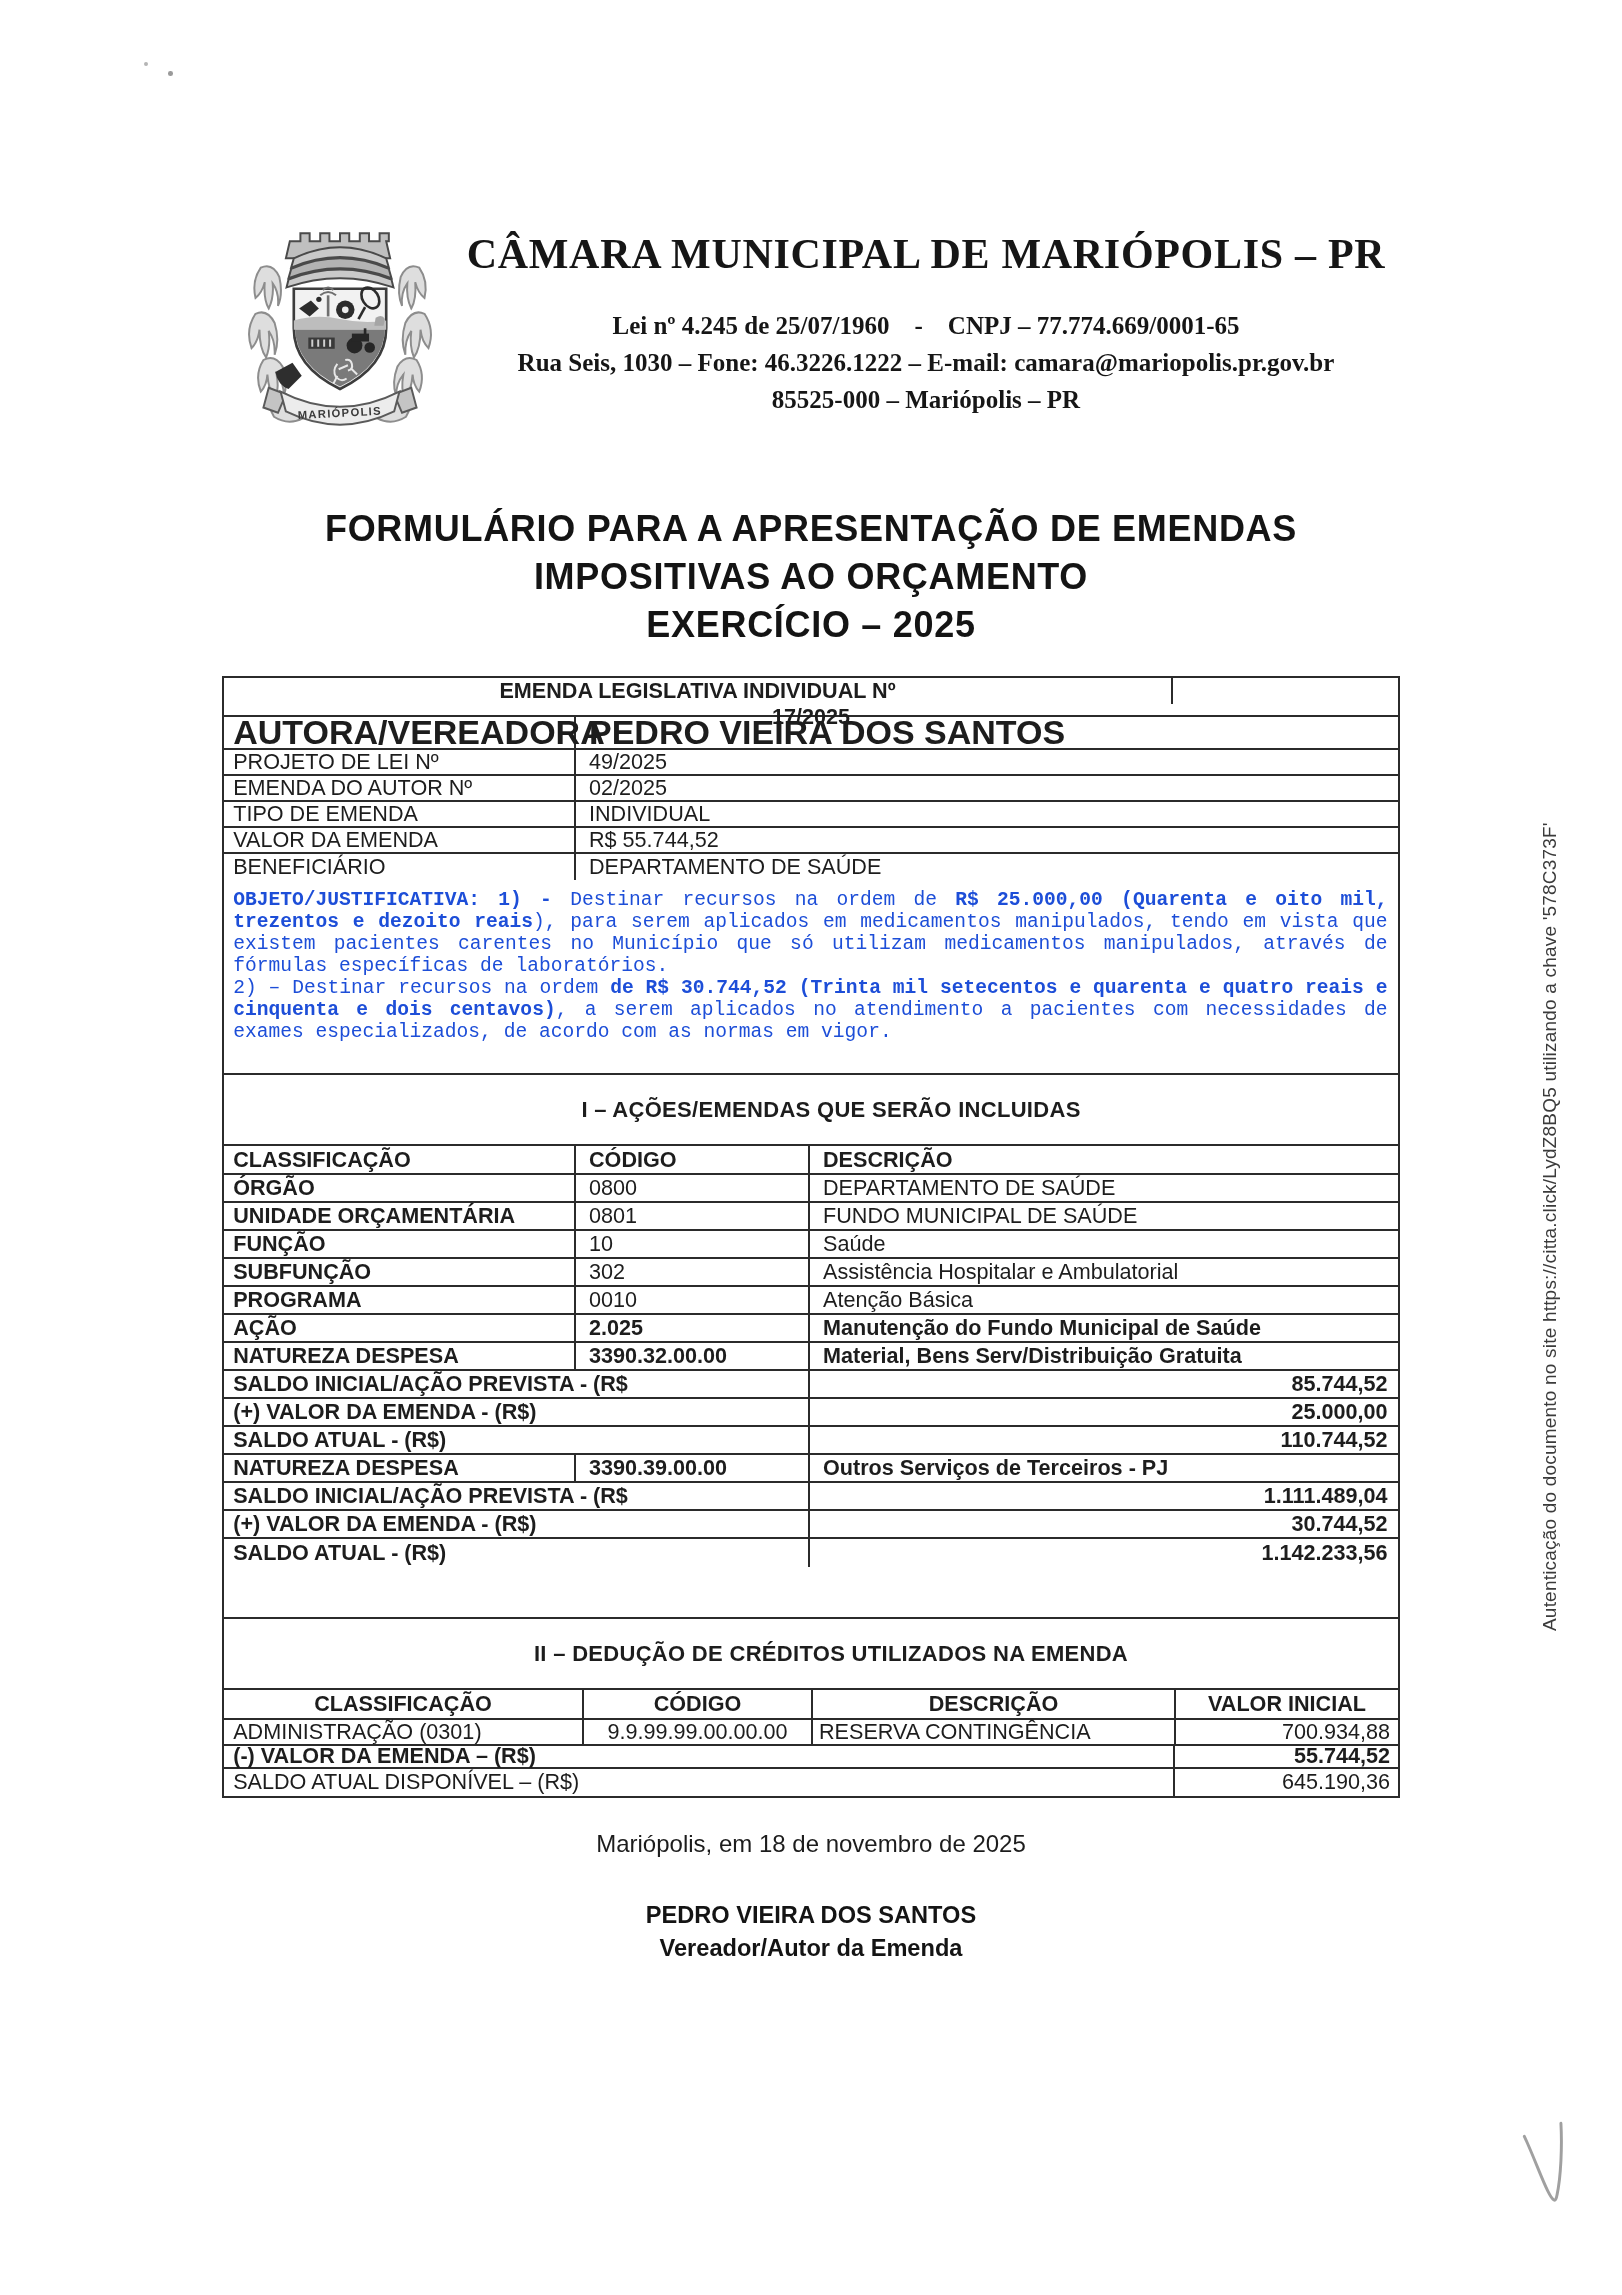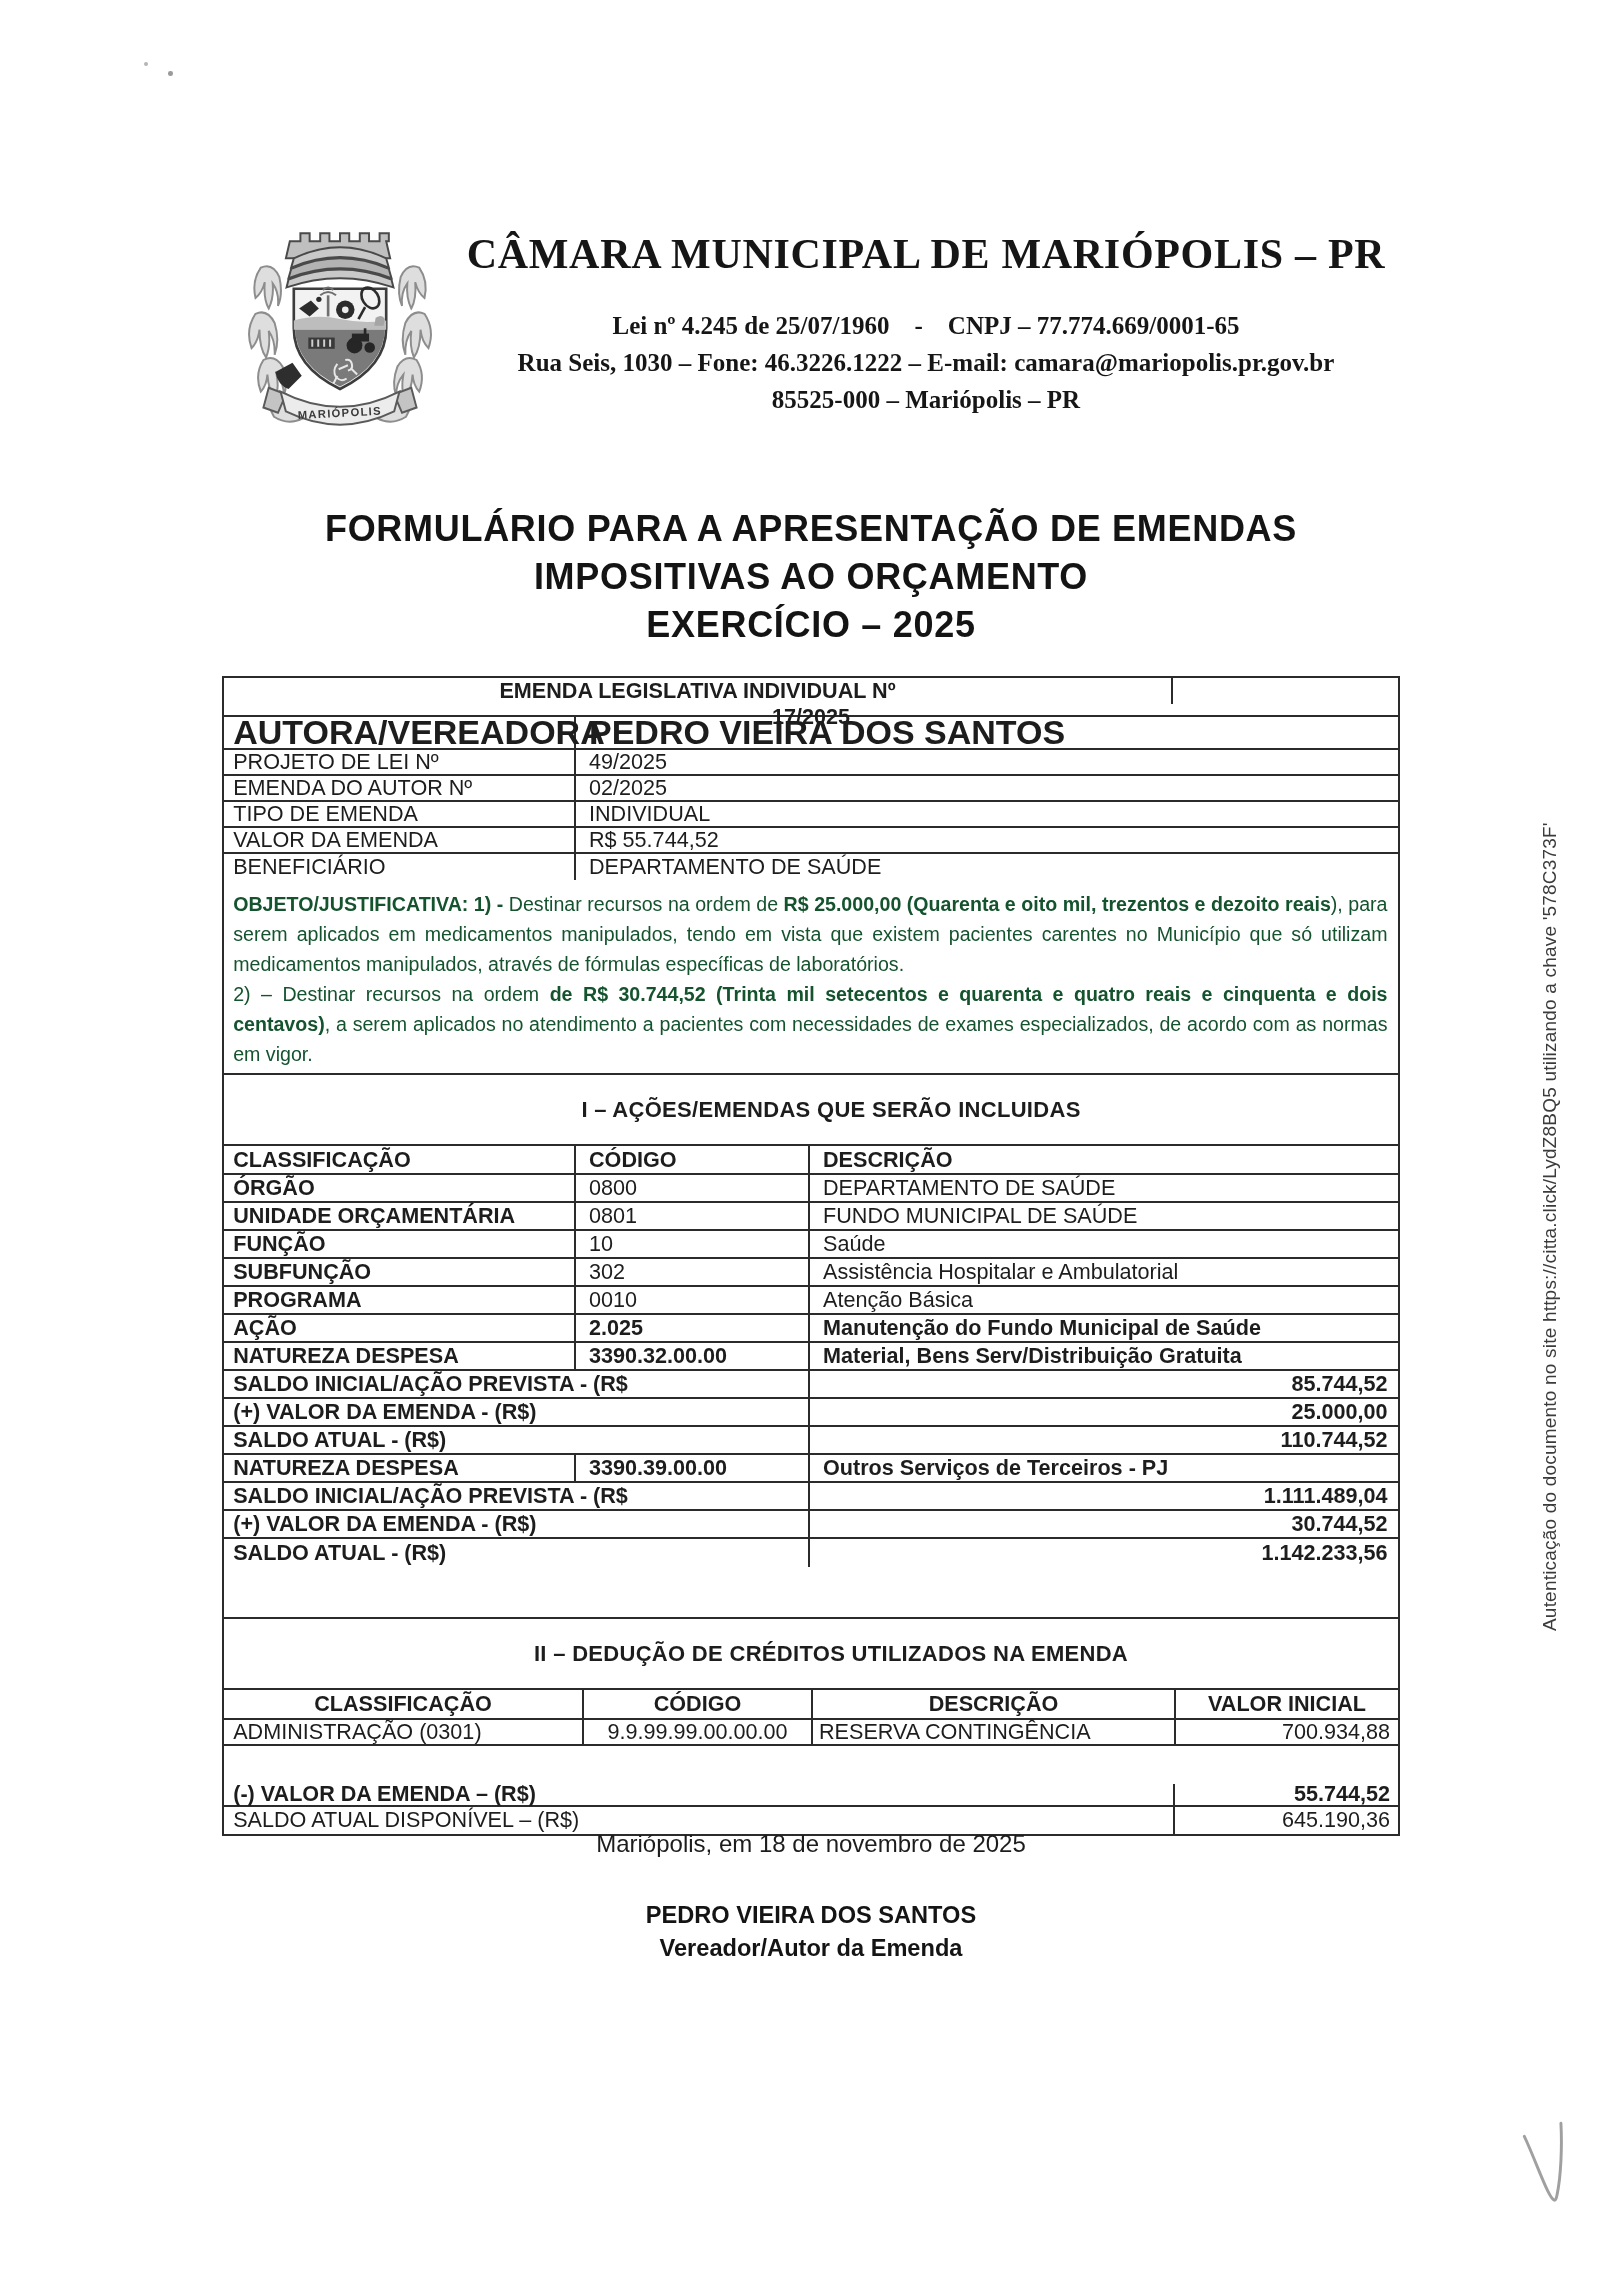--- a/index.html
+++ b/index.html
@@ -32,39 +32,39 @@
   .c-hdrnum{flex:1;justify-content:center;}
 
   .autora-row{height:33px;}
   .autora-row .cell{font-size:34px;font-weight:bold;}
   .info-row{height:26px;}
   .info-row .cell{font-weight:normal;}
   .c-lab{width:352px;}
   .c-val{flex:1;padding-left:13px;}
 
   .just-row{height:195px;border-bottom:2.6px solid #2b2b2b;}
-  .just-cell{display:block;padding:9.2px 10.5px 0 9.2px;font-size:19.6px;line-height:30px;
-             text-align:justify;color:#14532d;}
+  .just-cell{display:block;padding:9.2px 10.5px 0 9.2px;font-size:19.6px;line-height:22px;
+             text-align:justify;color:#1d4ed8;font-family:Liberation Mono, monospace;}
 
   .sec-head{height:71px;display:flex;align-items:center;justify-content:center;
             font-size:22px;font-weight:bold;letter-spacing:0.3px;padding-left:40px;}
 
   .s1-hrow{height:29.4px;font-weight:bold;}
   .s1-row{height:28px;}
   .c-code{width:234px;padding-left:13px;}
   .c-desc{flex:1;padding-left:13px;}
   .c-amtlab{width:586px;font-weight:bold;}
   .c-amtval{flex:1;justify-content:flex-end;padding-right:10.5px;font-weight:bold;}
 
   .empty-row{height:52px;}
 
   .s2-hrow{height:29.4px;font-weight:bold;}
   .s2-hrow .cell{justify-content:center;padding:0 3.9px;}
   .s2-row0{height:26px;}
-  .s2-row1{height:23px;margin-top:38px;}
+  .s2-row1{height:23px;}
   .s2-row2{height:27px;}
   .c2-1{width:360px;}
   .c2-2{width:229px;justify-content:center;}
   .c2-3{width:363px;padding-left:6px;}
   .c2-4{flex:1;justify-content:flex-end;padding-right:7.9px;}
   .c2-span{width:951px;}
 
   
   .date-line{position:absolute;left:222px;top:1796px;width:1178px;text-align:center;
              font-size:24px;color:#1c1c1c;margin-top:34px;}

